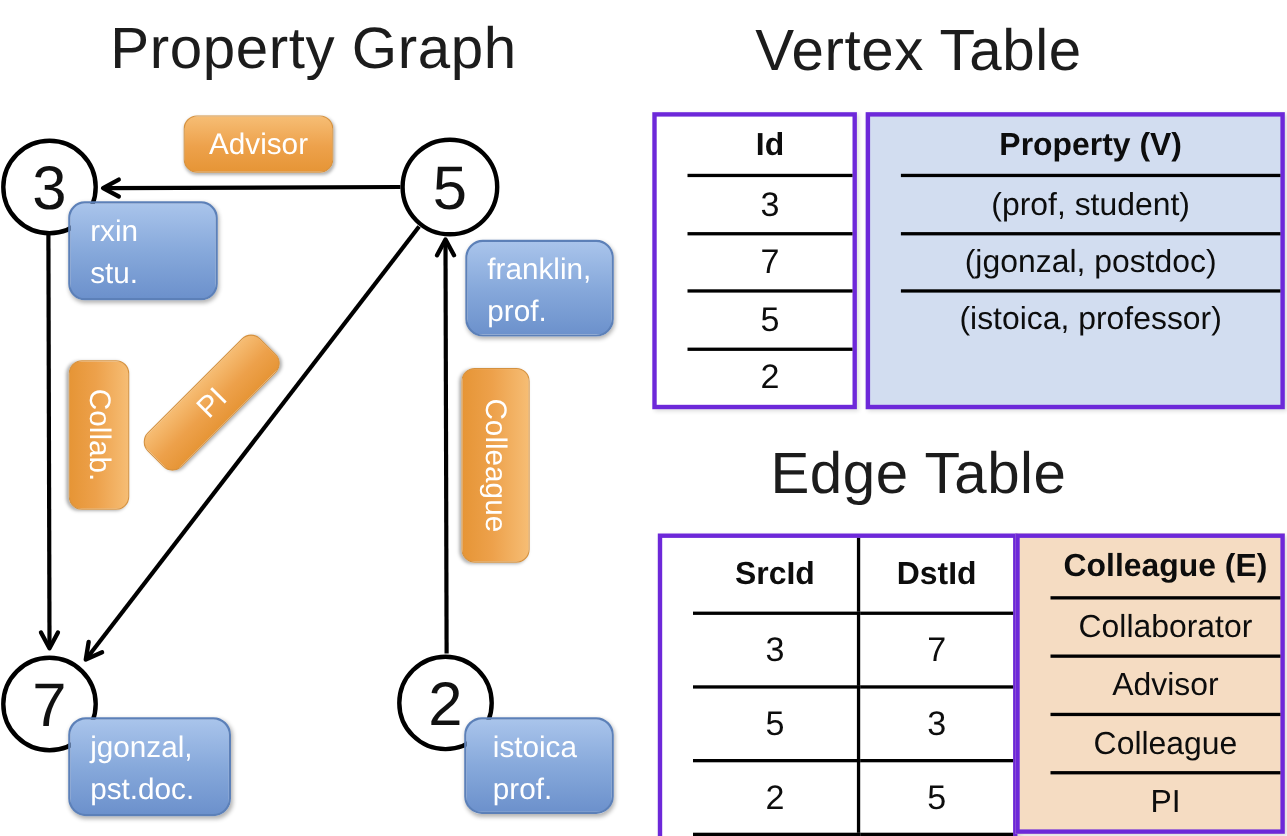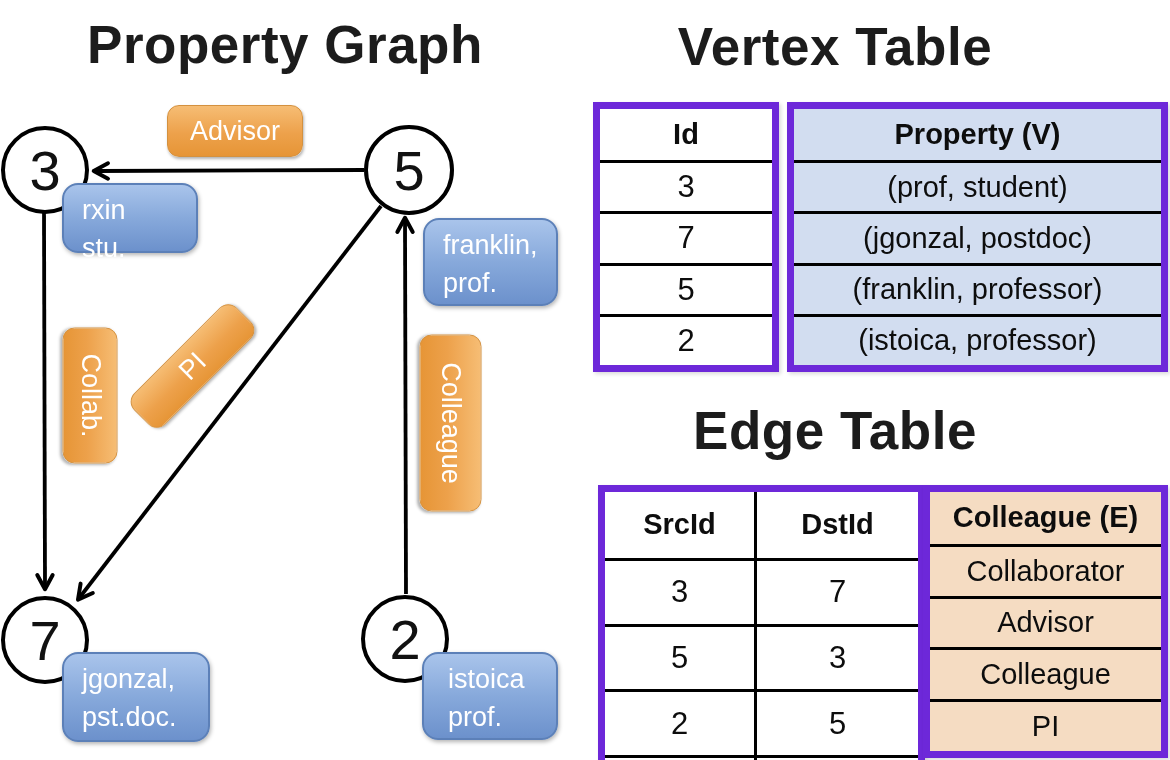--- a/index.html
+++ b/index.html
@@ -1,21 +1,21 @@
 <!DOCTYPE html>
 <html><head>
 <meta charset="utf-8">
 <style>
   html,body{margin:0;padding:0;background:#ffffff;}
   .stage{
     position:relative;width:1170px;height:760px;background:#fff;overflow:hidden;
     font-family:"Liberation Sans",sans-serif;color:#111;
   }
   .title{
-    position:absolute;text-align:center;font-size:53px;font-weight:700;
+    position:absolute;text-align:center;font-size:53px;font-weight:400;
     color:#1c1c1c;letter-spacing:0.5px;white-space:nowrap;
   }
   #graph-title{left:0;top:14px;width:570px;}
   #vertex-title{left:585px;top:16px;width:500px;}
   #edge-title{left:585px;top:400px;width:500px;}
 
   
   .edges-svg{position:absolute;left:0;top:0;width:570px;height:760px;}
   .vcircle{
     position:absolute;border:4px solid #000;border-radius:50%;background:#fff;
@@ -36,29 +36,29 @@
   #pill-advisor{left:167px;top:105px;width:136px;height:52px;}
   #pill-collab{left:22px;top:368px;width:136px;height:55px;transform:rotate(90deg);}
   #pill-pi{left:120px;top:344px;width:145px;height:44px;transform:rotate(-45deg);}
   #pill-colleague{left:362px;top:392px;width:177px;height:62px;transform:rotate(90deg);}
 
   .vbox{
     position:absolute;background:linear-gradient(180deg,#a9c4eb 0%,#87a9db 50%,#6c91cc 100%);
     border:2px solid #5c80b8;border-radius:16px;color:#fff;font-size:27px;line-height:38px;
     padding:6px 0 0 18px;box-shadow:1px 2px 4px rgba(0,0,0,0.30);box-sizing:border-box;white-space:nowrap;
   }
-  #vbox-rxin{left:62px;top:183px;width:136px;height:70px;}
+  #vbox-rxin{left:62px;top:183px;width:136px;height:90px;border-radius:15px;}
   #vbox-franklin{left:423px;top:190px;width:135px;height:88px;margin-top:28px;}
   #vbox-jgonzal{left:62px;top:652px;width:148px;height:90px;}
   #vbox-istoica{left:422px;top:652px;width:136px;height:88px;padding-left:24px;}
 
   
   .tbox{
-    position:absolute;border:7px solid #6d28d9;box-sizing:border-box;background:#fff;
-    display:grid;box-shadow:2px 2px 4px rgba(0,0,0,0.15);
+    position:absolute;border:4px solid #6d28d9;box-sizing:border-box;background:#fff;
+    display:grid;box-shadow:2px 2px 4px rgba(0,0,0,0.15);padding-left:28px;
   }
   .tbox .cell{
     display:flex;align-items:center;justify-content:center;
     font-size:29px;color:#0d0d0d;box-sizing:border-box;
   }
   .tbox .cell.num{font-size:31px;}
   .tbox .cell.hdr{font-weight:700;}
   .tbox .cell.bt{border-top:3px solid #000;}
   .tbox .cell.br{border-right:3px solid #000;}
 
@@ -128,21 +128,20 @@
     <div class="cell num bt">3</div>
     <div class="cell num bt">7</div>
     <div class="cell num bt">5</div>
     <div class="cell num bt">2</div>
   </div>
 
   <div class="tbox" id="vtable-prop">
     <div class="cell hdr">Property (V)</div>
     <div class="cell bt">(prof, student)</div>
     <div class="cell bt">(jgonzal, postdoc)</div>
-    <div class="cell bt">(franklin, professor)</div>
     <div class="cell bt">(istoica, professor)</div>
   </div>
 
   <div class="tbox" id="etable-ids">
     <div class="cell hdr br">SrcId</div>
     <div class="cell hdr">DstId</div>
     <div class="cell num bt br">3</div>
     <div class="cell num bt">7</div>
     <div class="cell num bt br">5</div>
     <div class="cell num bt">3</div>

